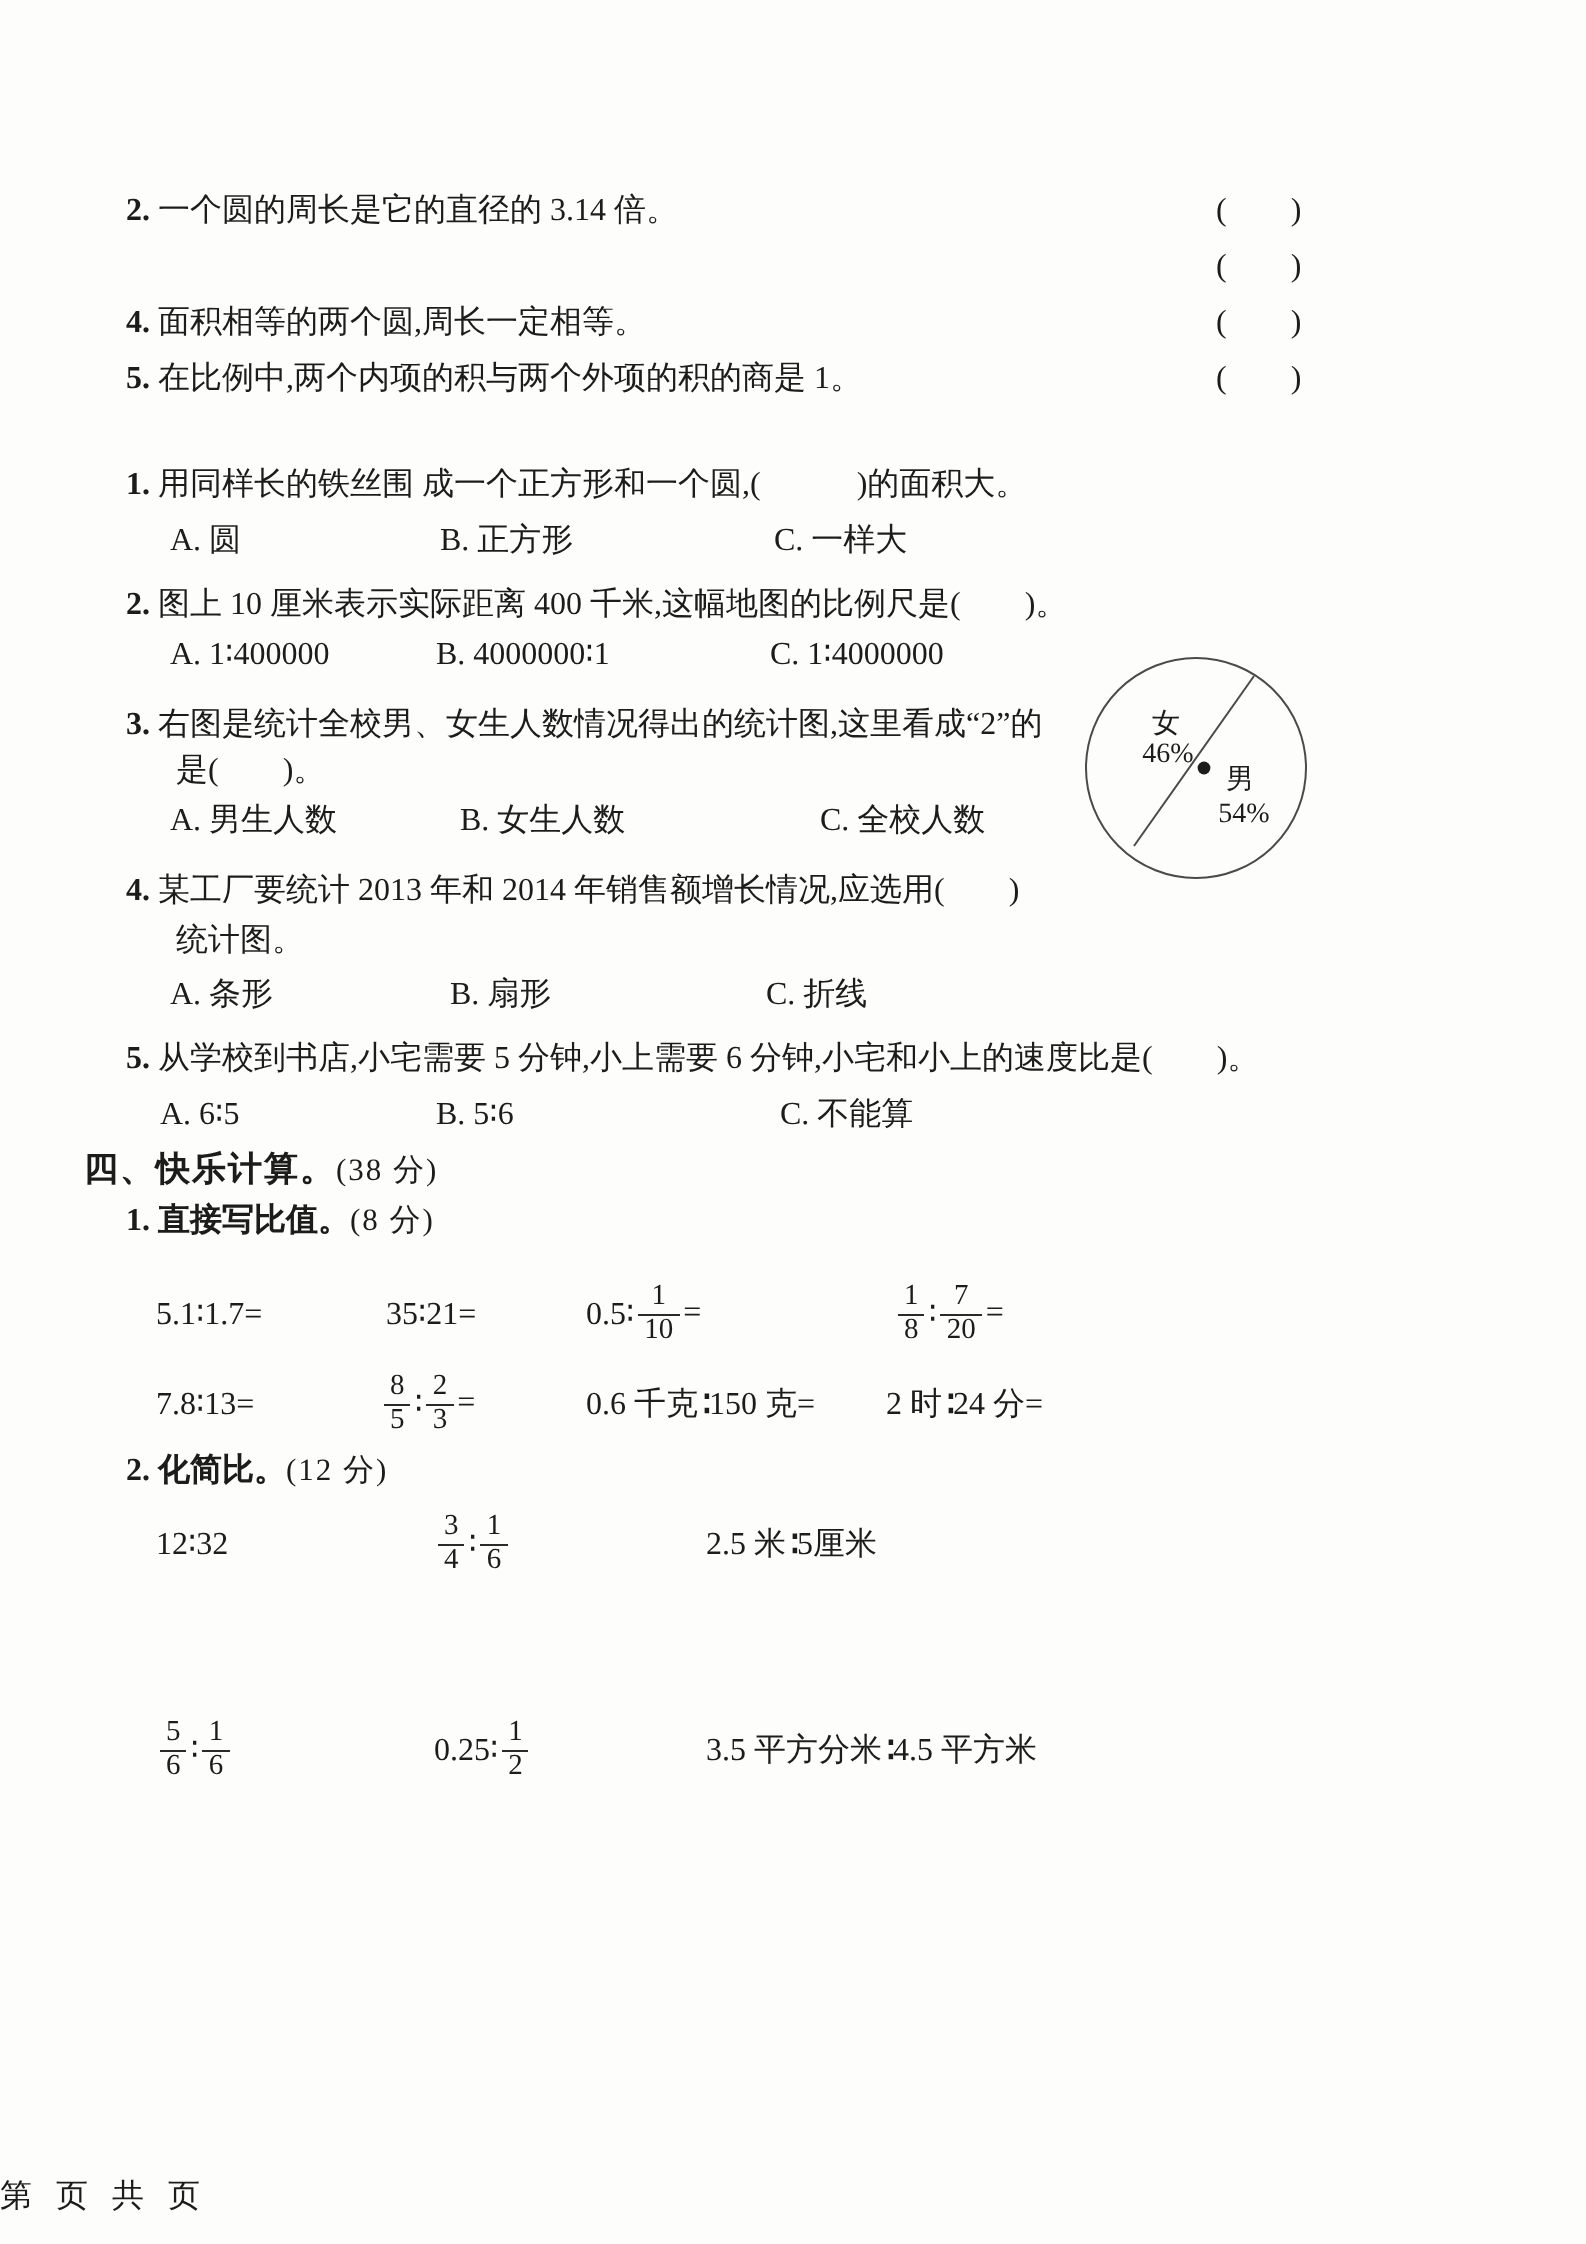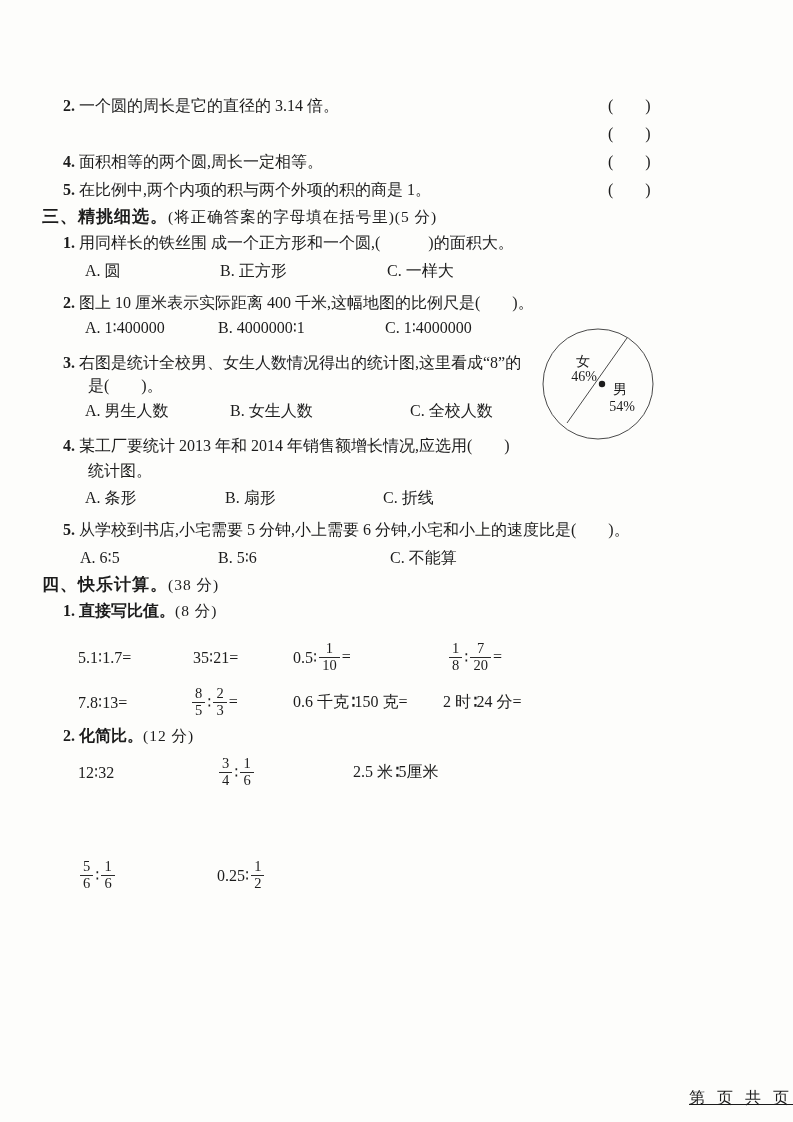--- a/index.html
+++ b/index.html
@@ -12,52 +12,51 @@
   .abs{position:absolute;white-space:pre;line-height:22px;text-align:right;}
   .qnum{font-weight:bold;padding-right:4px;}
   .sec-title{font-weight:bold;font-size:17px;letter-spacing:1px;}
   .kai{font-weight:normal;font-size:15.5px;letter-spacing:1px;}
   .subhead{font-weight:bold;}
   .score{font-weight:normal;letter-spacing:1px;}
   .expr{position:absolute;display:flex;align-items:center;height:44px;white-space:pre;}
   .frac{display:inline-block;vertical-align:middle;text-align:center;line-height:1.1;margin:0 2px;font-size:14.5px;}
   .frac .fnum{display:block;padding:0 3px;border-bottom:1px solid #2a2a2a;}
   .frac .fden{display:block;padding:0 3px;}
-  .footer{position:absolute;left:0;right:0;top:1088px;text-align:right;letter-spacing:4px;text-decoration:underline;}
+  .footer{position:absolute;left:0;right:0;top:1088px;text-align:left;letter-spacing:4px;}
   svg text{font-family:"Liberation Serif","DejaVu Serif",serif;fill:#1c1c1c;}
 </style>
 </head>
 <body>
 
 <div class="page">
 
   <div class="abs" style="left:63px;top:95px"><b class="qnum">2.</b><span>一个圆的周长是它的直径的 3.14 倍。</span></div>
   <div class="abs" style="left:608px;top:95px">(　　)</div>
 
   <div class="abs" style="left:608px;top:123px">(　　)</div>
 
   <div class="abs" style="left:63px;top:151px"><b class="qnum">4.</b><span>面积相等的两个圆,周长一定相等。</span></div>
   <div class="abs" style="left:608px;top:151px">(　　)</div>
 
   <div class="abs" style="left:63px;top:179px"><b class="qnum">5.</b><span>在比例中,两个内项的积与两个外项的积的商是 1。</span></div>
   <div class="abs" style="left:608px;top:179px">(　　)</div>
 
-  <div class="abs" style="left:42px;top:206px"><span class="sec-title">三、精挑细选。</span><span class="kai">(将正确答案的字母填在括号里)(5 分)</span></div>
 
   <div class="abs" style="left:63px;top:232px"><b class="qnum">1.</b><span>用同样长的铁丝围 成一个正方形和一个圆,(　　　)的面积大。</span></div>
   <div class="abs" style="left:85px;top:260px">A. 圆</div>
   <div class="abs" style="left:220px;top:260px">B. 正方形</div>
   <div class="abs" style="left:387px;top:260px">C. 一样大</div>
 
   <div class="abs" style="left:63px;top:292px"><b class="qnum">2.</b><span>图上 10 厘米表示实际距离 400 千米,这幅地图的比例尺是(　　)。</span></div>
   <div class="abs" style="left:85px;top:317px">A. 1∶400000</div>
   <div class="abs" style="left:218px;top:317px">B. 4000000∶1</div>
   <div class="abs" style="left:385px;top:317px">C. 1∶4000000</div>
 
-  <div class="abs" style="left:63px;top:352px"><b class="qnum">3.</b><span>右图是统计全校男、女生人数情况得出的统计图,这里看成“8”的</span></div>
+  <div class="abs" style="left:63px;top:352px"><b class="qnum">3.</b><span>右图是统计全校男、女生人数情况得出的统计图,这里看成“2”的</span></div>
   <div class="abs" style="left:88px;top:375px">是(　　)。</div>
   <div class="abs" style="left:85px;top:400px">A. 男生人数</div>
   <div class="abs" style="left:230px;top:400px">B. 女生人数</div>
   <div class="abs" style="left:410px;top:400px">C. 全校人数</div>
 
   <svg style="position:absolute;left:540px;top:318px" width="120" height="130" viewBox="0 0 120 130">
     <circle cx="58" cy="66" r="55" fill="none" stroke="#4a4a4a" stroke-width="1"></circle>
     <line x1="27" y1="105" x2="87" y2="20" stroke="#4a4a4a" stroke-width="1"></line>
     <circle cx="62" cy="66" r="3.2" fill="#1c1c1c"></circle>
     <text x="43" y="48" font-size="14" text-anchor="middle">女</text>
@@ -92,16 +91,17 @@
   <div class="expr" style="left:443px;top:680px">2 时∶24 分=</div>
 
   <div class="abs" style="left:63px;top:725px"><span class="subhead">2.</span> <span class="subhead">化简比。</span><span class="kai score">(12 分)</span></div>
 
   <div class="expr" style="left:78px;top:750px">12∶32</div>
   <div class="expr" style="left:217px;top:750px"><span class="frac"><span class="fnum">3</span><span class="fden">4</span></span>∶<span class="frac"><span class="fnum">1</span><span class="fden">6</span></span></div>
   <div class="expr" style="left:353px;top:750px">2.5 米∶5厘米</div>
 
   <div class="expr" style="left:78px;top:853px"><span class="frac"><span class="fnum">5</span><span class="fden">6</span></span>∶<span class="frac"><span class="fnum">1</span><span class="fden">6</span></span></div>
   <div class="expr" style="left:217px;top:853px">0.25∶<span class="frac"><span class="fnum">1</span><span class="fden">2</span></span></div>
+  <div class="expr" style="left:353px;top:853px">3.5 平方分米∶4.5 平方米</div>
 
   <div class="footer">第 页 共 页</div>
 
 </div>
 
 </body></html>

